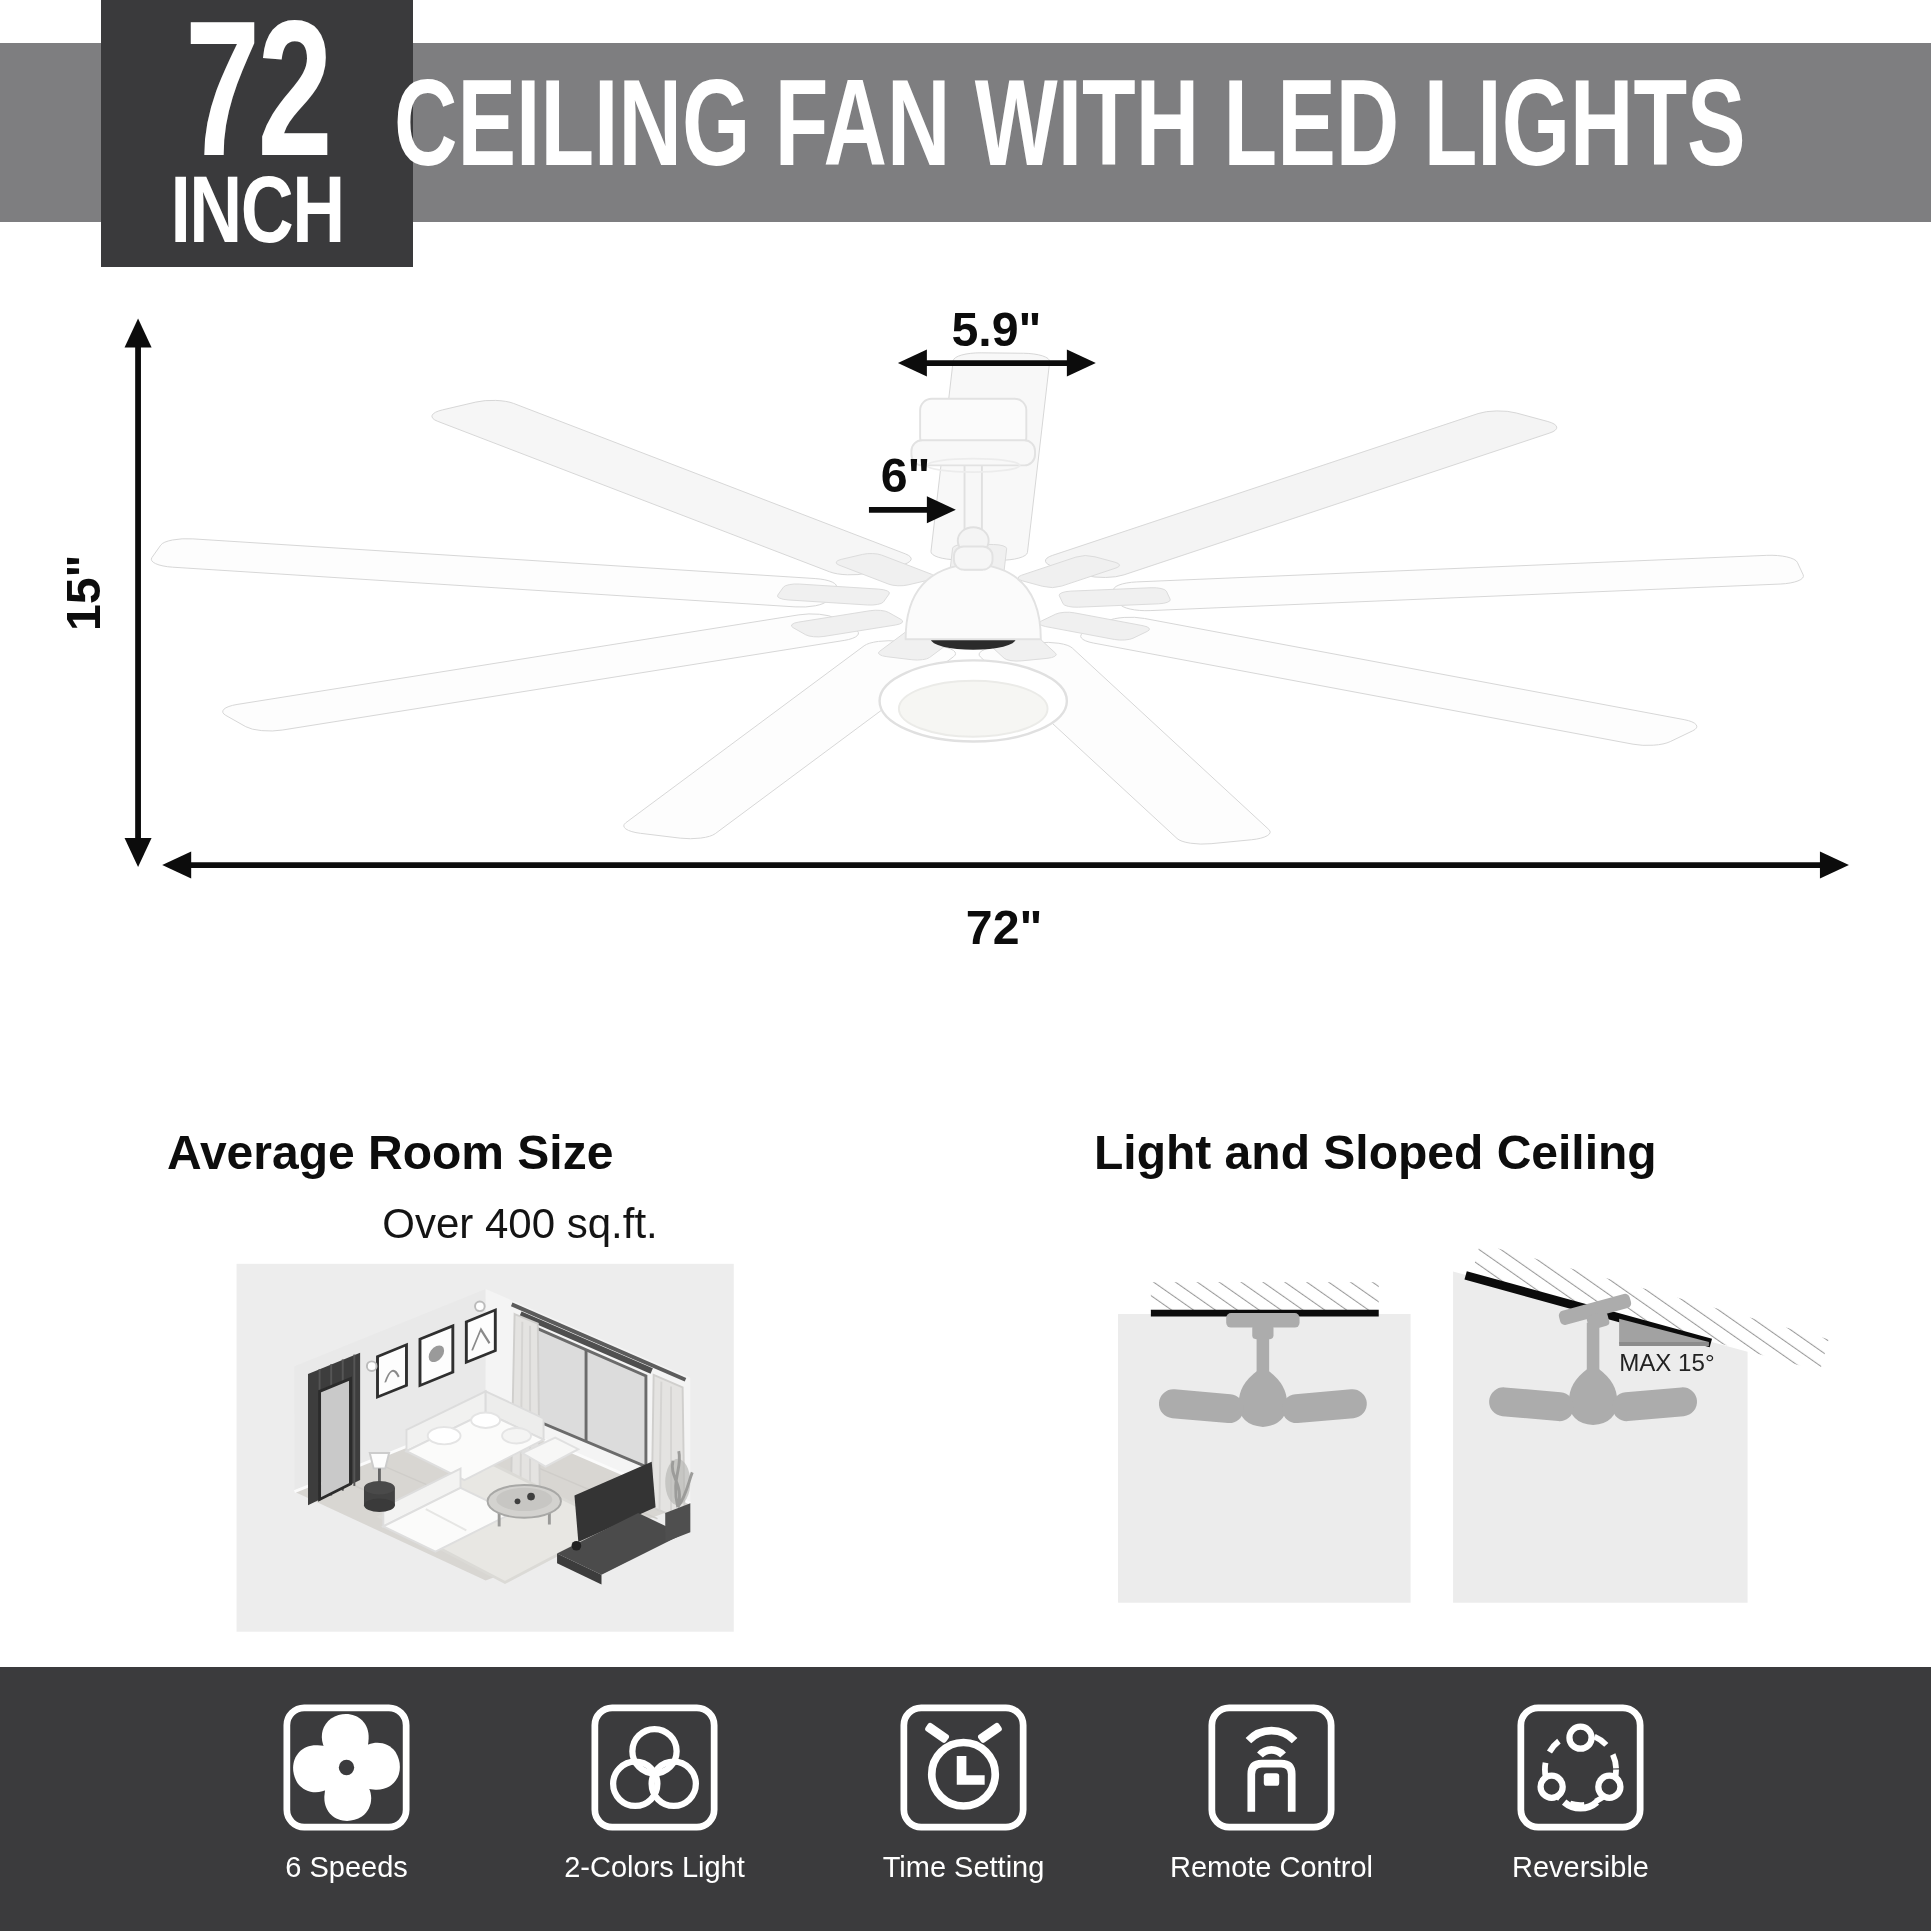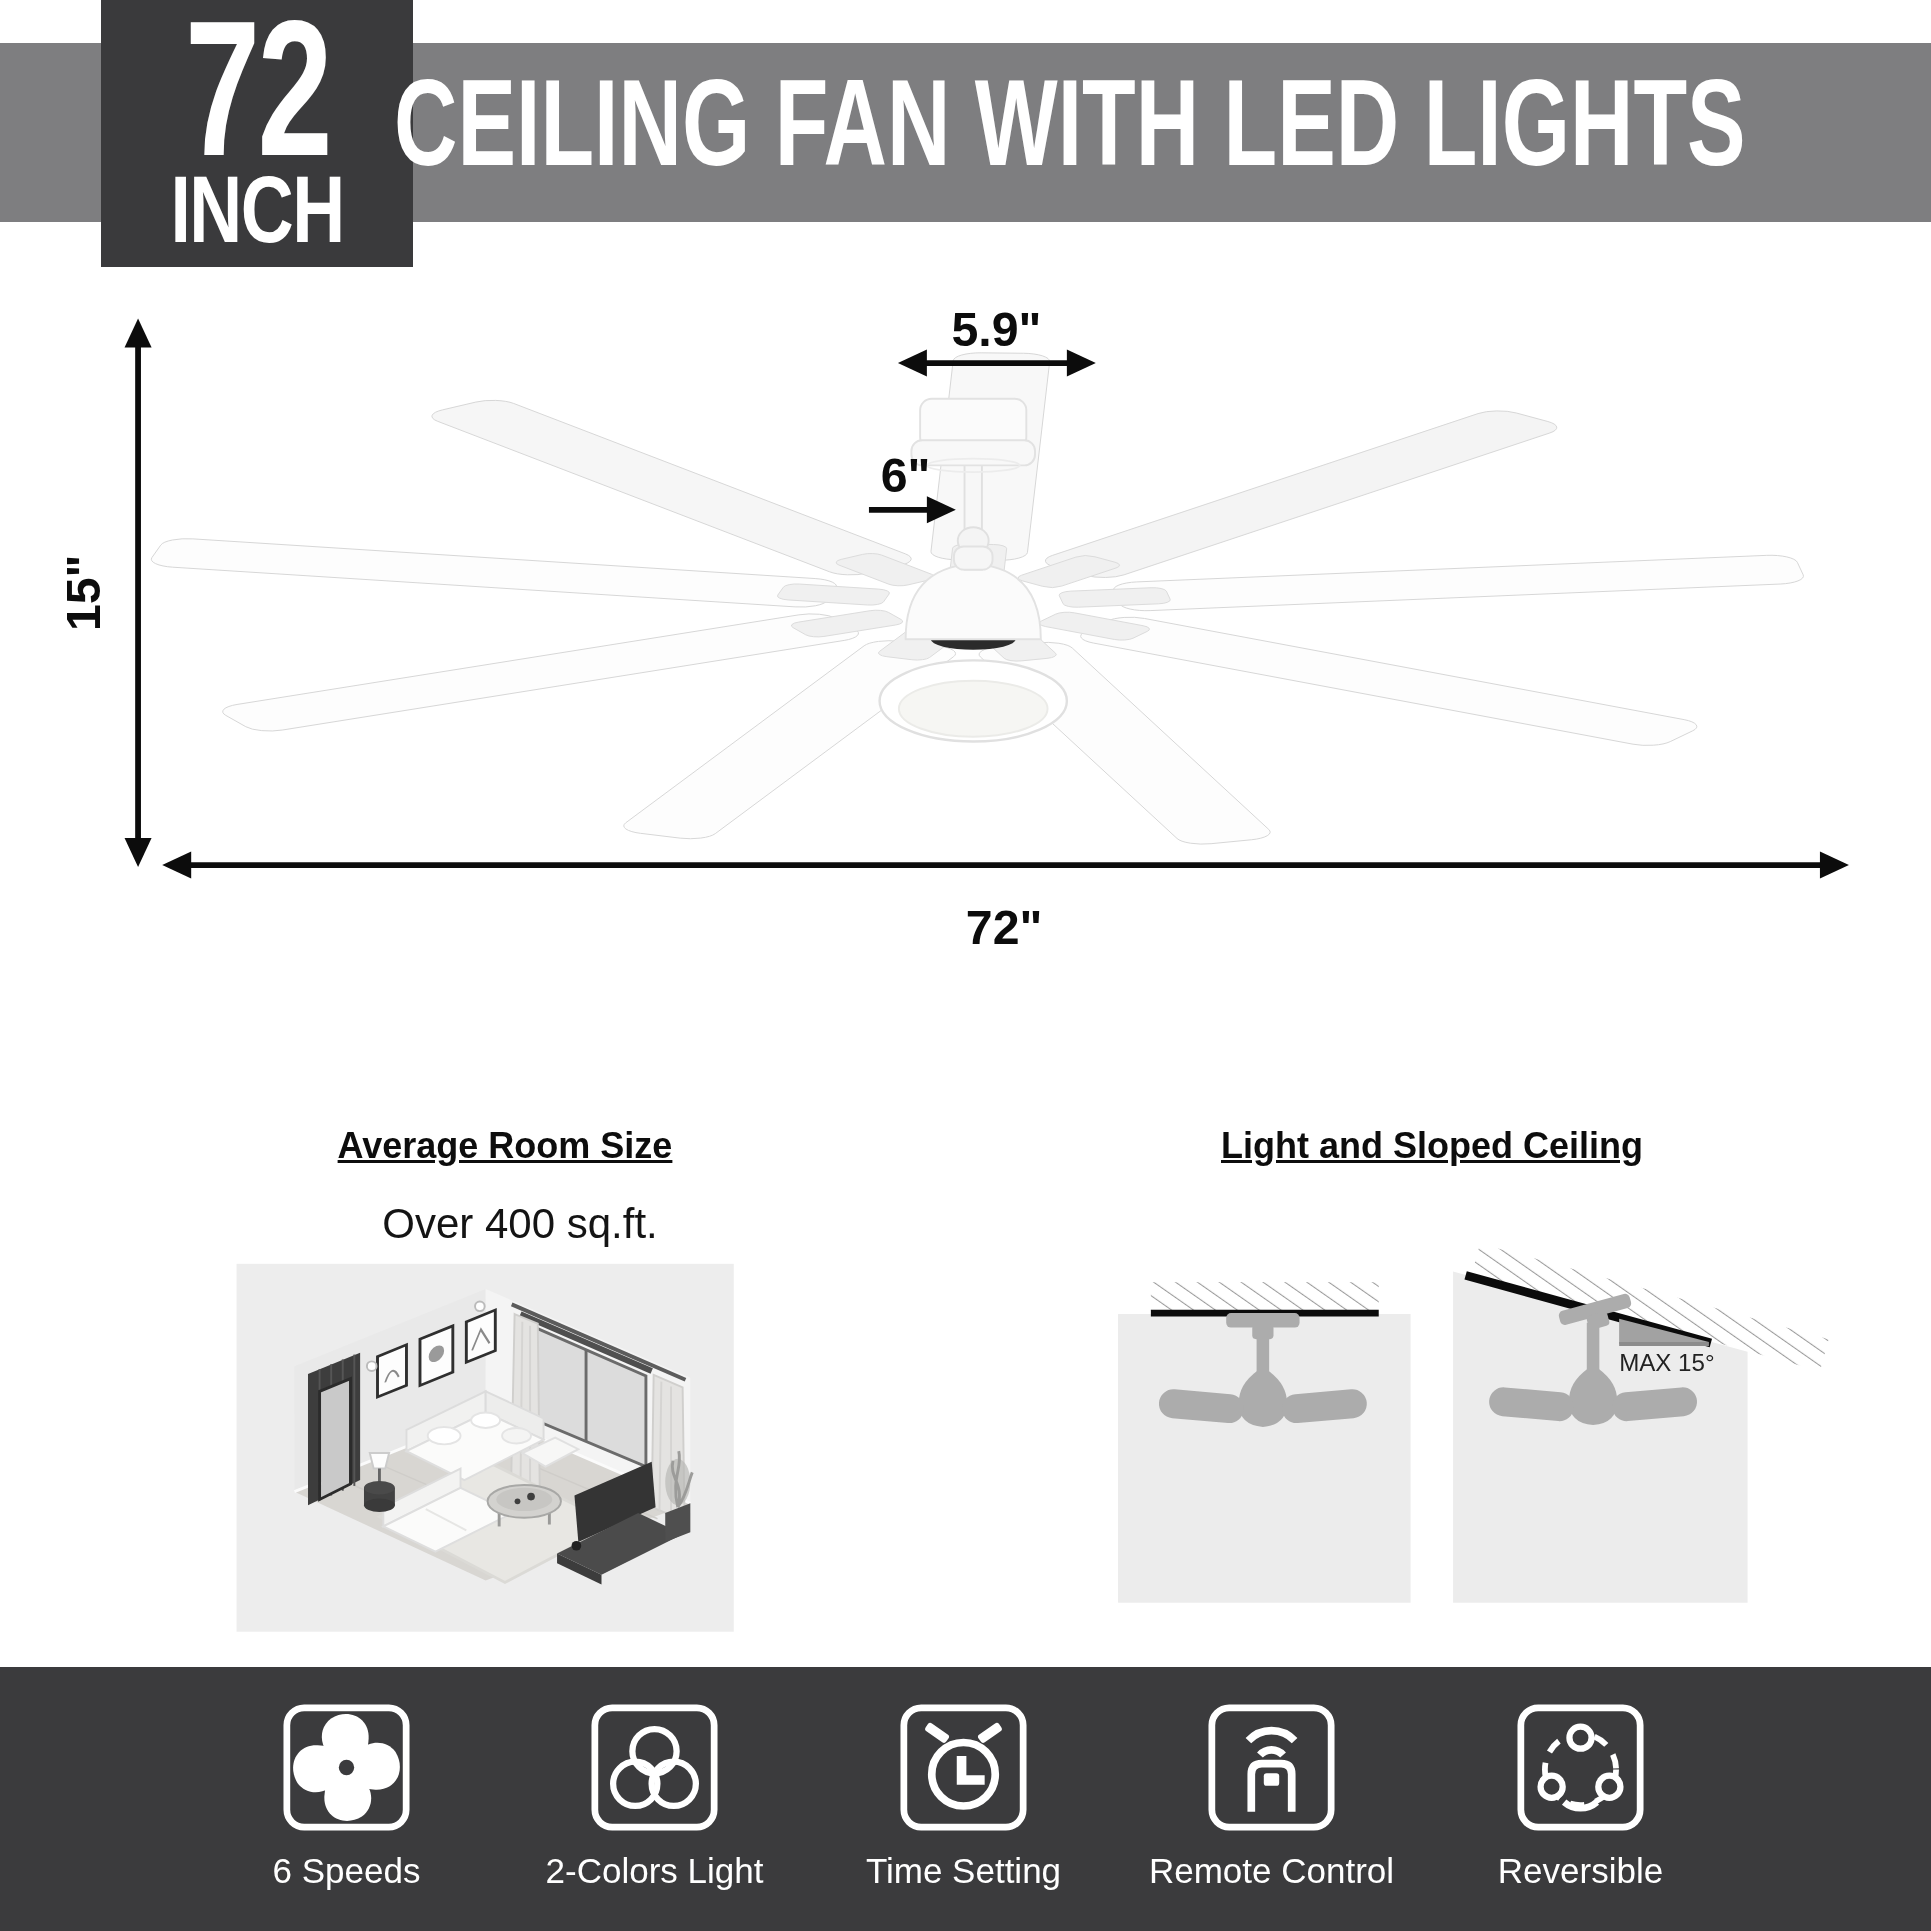--- a/index.html
+++ b/index.html
@@ -10,31 +10,31 @@
   .badge{position:absolute;left:101px;top:0;width:312px;height:267px;background:#3a3a3c;
          display:flex;flex-direction:column;align-items:center;justify-content:center;}
   .badge-num{font-weight:bold;font-size:193px;line-height:145px;color:#fff;
              transform:scaleX(.70);letter-spacing:-3.9px;}
   .badge-unit{font-weight:bold;font-size:94px;line-height:83px;color:#fff;
               transform:scaleX(.78);margin-top:7.7px;letter-spacing:-1.9px;}
   .main-title{position:absolute;left:394px;top:62px;font-weight:bold;font-size:122px;
               line-height:122px;color:#fff;white-space:nowrap;transform:scaleX(.72);
               transform-origin:0 50%;letter-spacing:0px;}
   
-  .sec-head{position:absolute;width:676px;text-align:center;font-weight:bold;font-size:36px;
-            letter-spacing:0;color:#0d0d0d;text-decoration:underline;}
+  .sec-head{position:absolute;width:676px;text-align:left;font-weight:bold;font-size:48px;
+            letter-spacing:0;color:#0d0d0d;}
   .sec-sub{position:absolute;width:676px;text-align:center;font-weight:normal;font-size:42px;color:#141414;}
   #room-head{left:167px;top:1125px;}
   #room-sub{left:182px;top:1200px;}
   #ceil-head{left:1094px;top:1125px;}
   
   .footer{position:absolute;left:0;top:1667px;width:1931px;height:264px;background:#3b3b3d;}
   .feature{position:absolute;top:1704px;width:251px;text-align:center;}
   .feature svg{display:block;margin:0 auto;}
-  .feature .flabel{margin-top:20px;font-size:35px;color:#ffffff;font-weight:normal;white-space:nowrap;}
+  .feature .flabel{margin-top:20px;font-size:29px;color:#ffffff;font-weight:normal;white-space:nowrap;}
   #feat-0{left:221px;} #feat-1{left:529px;} #feat-2{left:838px;} #feat-3{left:1146px;} #feat-4{left:1455px;}
   
   #art{position:absolute;left:0;top:0;}
   .dim-text{font-family:"Liberation Sans",sans-serif;font-weight:bold;font-size:50px;fill:#0c0c0c;}
   .max-text{font-family:"Liberation Sans",sans-serif;font-size:25px;fill:#222;}
 </style>
 </head>
 <body>
 
 <div class="canvas">

